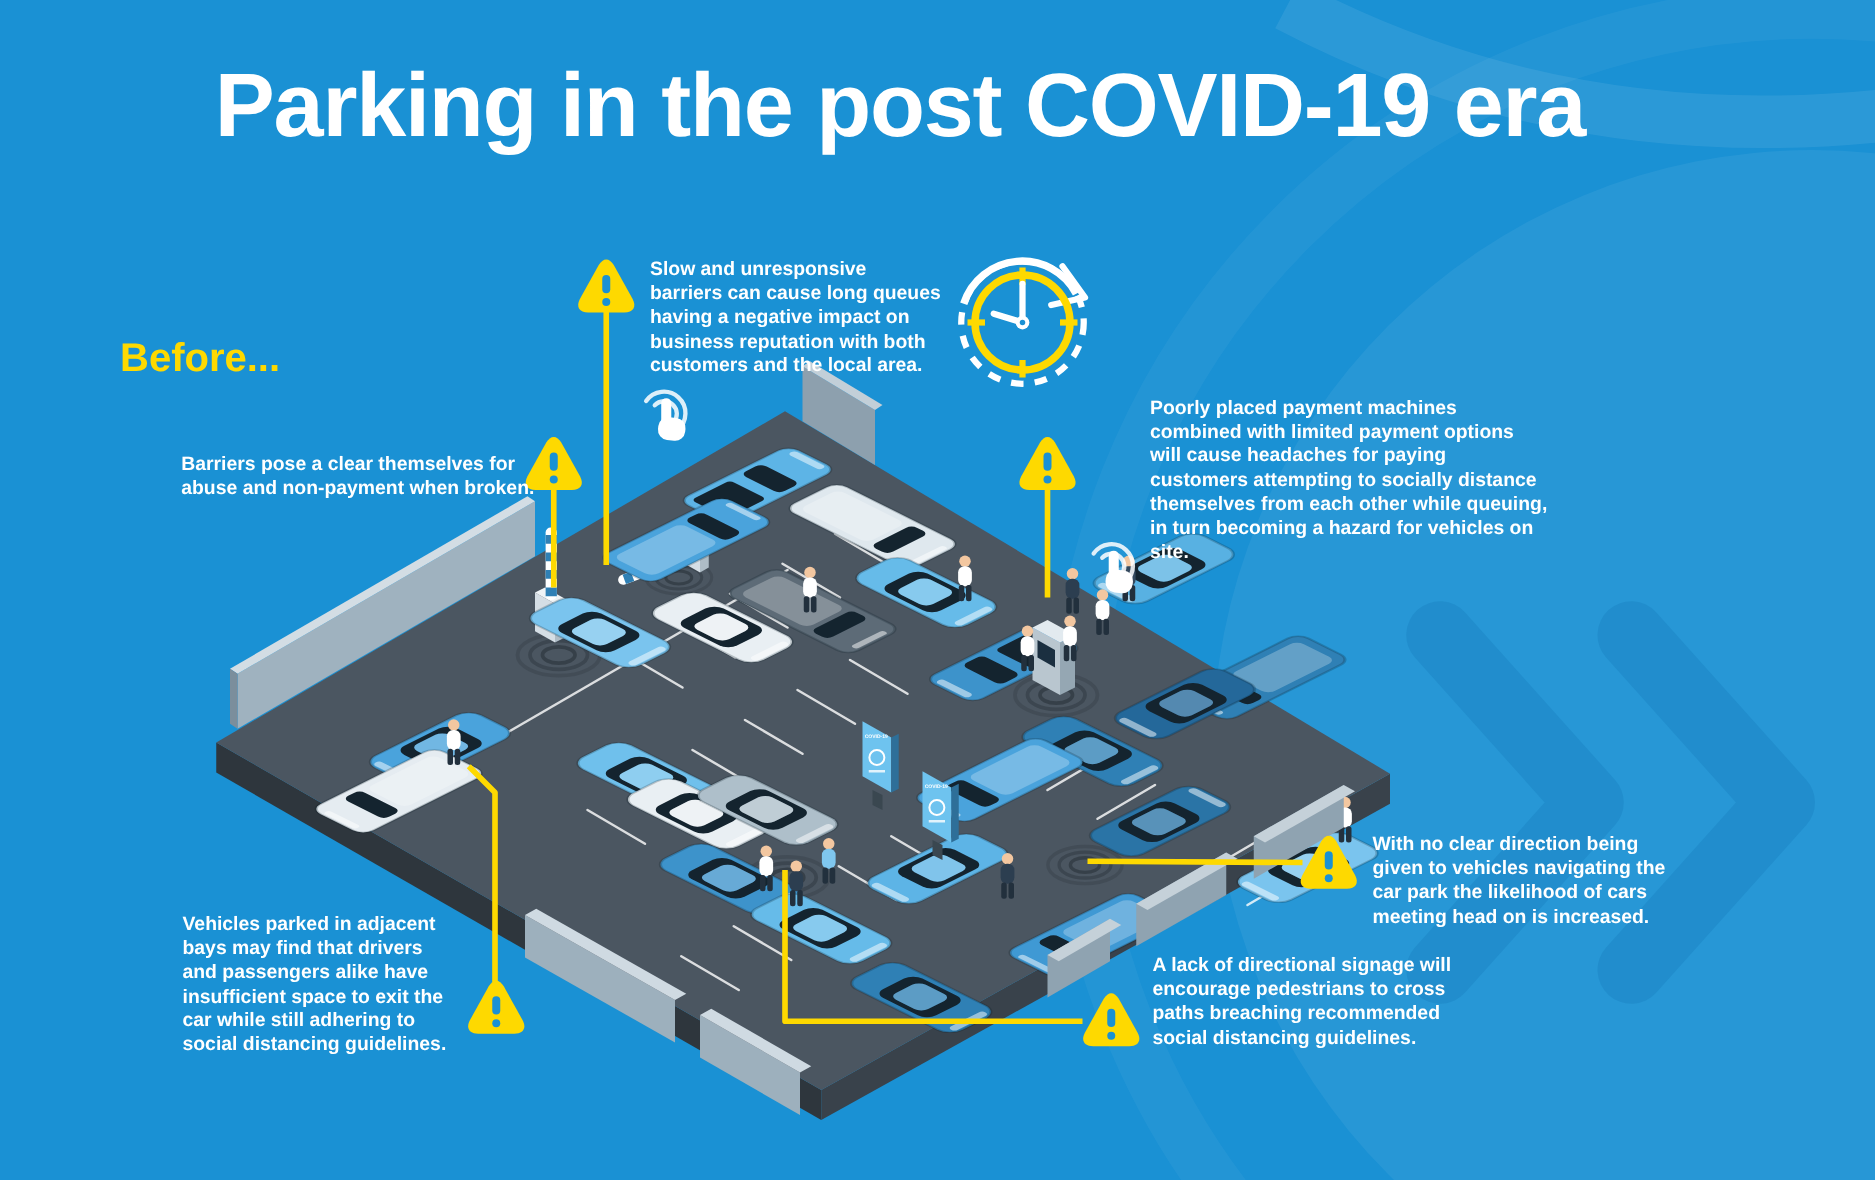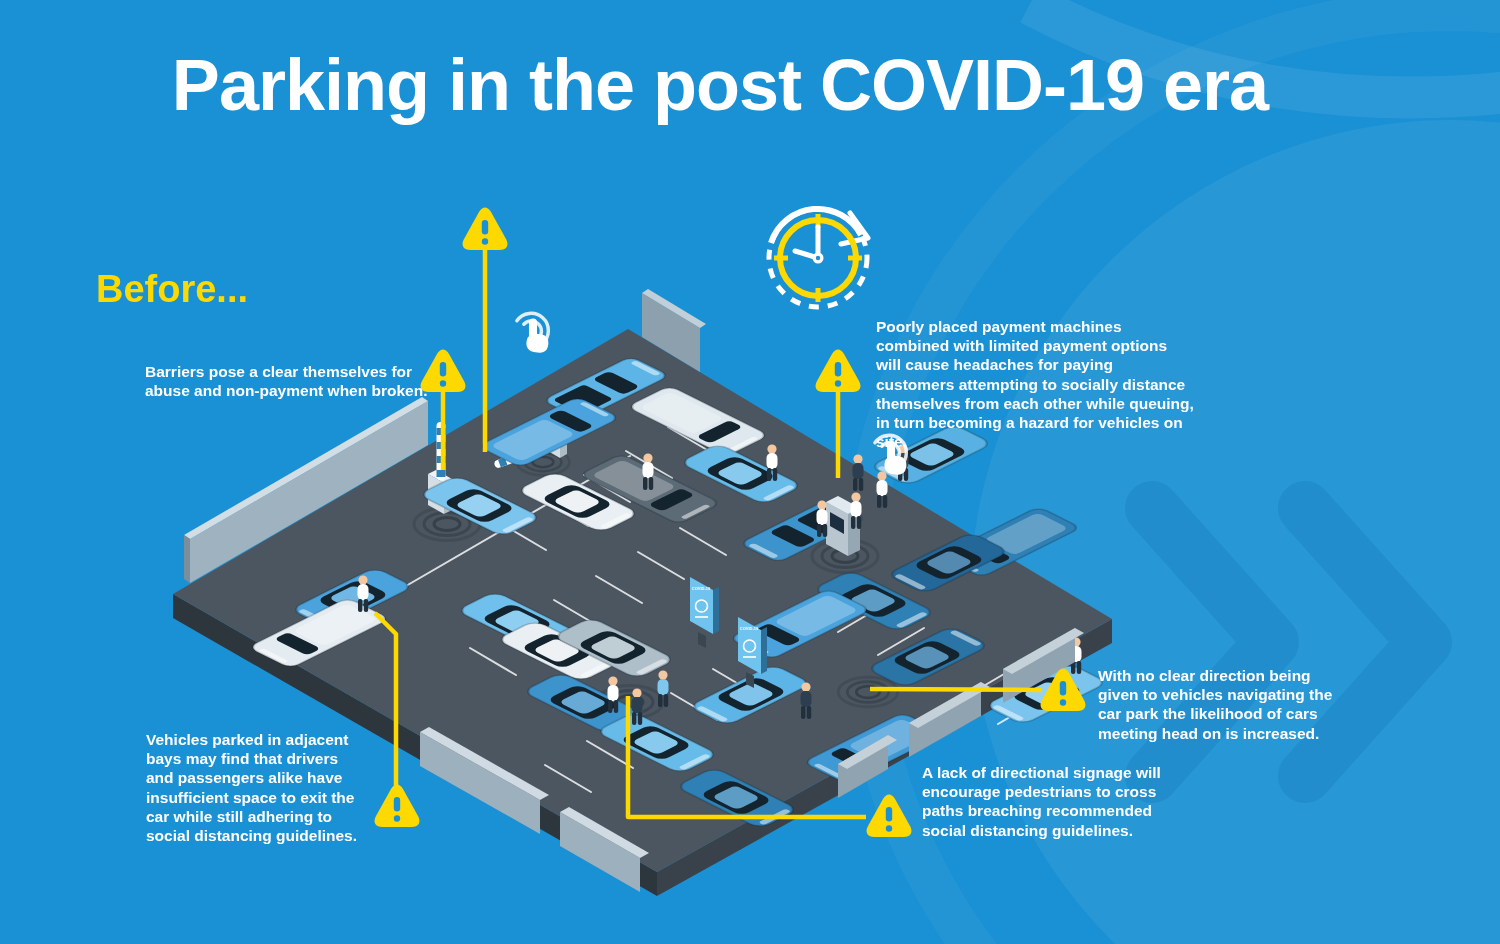--- a/index.html
+++ b/index.html
@@ -9,28 +9,28 @@
     font-family:Liberation Sans, sans-serif;
     padding-left:44px;
   }
   .stage svg{position:absolute;left:0;top:0;}
   .title{
     position:absolute;left:0;top:44px;width:1440px;text-align:center;
     color:#ffffff;font-size:72px;font-weight:700;letter-spacing:-1px;
   }
   .before{
     position:absolute;left:96px;top:268px;
-    color:#fed900;font-size:38px;font-weight:700;
+    color:#fed900;font-size:32px;font-weight:700;
   }
   .callout{
     position:absolute;color:#ffffff;font-weight:700;
     font-size:15.5px;line-height:1.24;
   }
   .co-slow{left:520px;top:206px;width:234px;}
-  .co-pay{left:876px;top:317px;width:318px;}
+  .co-pay{left:920px;top:317px;width:318px;}
   .co-broken{left:145px;top:362px;width:286px;}
   .co-bays{left:146px;top:730px;width:220px;}
   .co-direction{left:1098px;top:666px;width:240px;}
   .co-signage{left:922px;top:763px;width:244px;}
 </style>
 </head>
 <body>
 
 <div class="stage">
 
@@ -316,19 +316,20 @@
     <circle cx="818" cy="258" r="2.2" fill="#1a91d4"></circle>
   </g>
 
   <use href="#tap" transform="translate(533,330) scale(1.15)"></use>
   <use href="#tap" transform="translate(891,452) scale(1.15)"></use>
 </svg>
 
 <div class="title">Parking in the post COVID-19 era</div>
 <div class="before">Before...</div>
 
+<div class="callout co-slow">Slow and unresponsive barriers can cause long queues having a negative impact on business reputation with both customers and the local area.</div>
 <div class="callout co-pay">Poorly placed payment machines combined with limited payment options will cause headaches for paying customers attempting to socially distance themselves from each other while queuing, in turn becoming a hazard for vehicles on site.</div>
 <div class="callout co-broken">Barriers pose a clear themselves for abuse and non-payment when broken.</div>
 <div class="callout co-bays">Vehicles parked in adjacent bays may find that drivers and passengers alike have insufficient space to exit the car while still adhering to social distancing guidelines.</div>
 <div class="callout co-direction">With no clear direction being given to vehicles navigating the car park the likelihood of cars meeting head on is increased.</div>
 <div class="callout co-signage">A lack of directional signage will encourage pedestrians to cross paths breaching recommended social distancing guidelines.</div>
 
 </div>
 
 </body></html>

